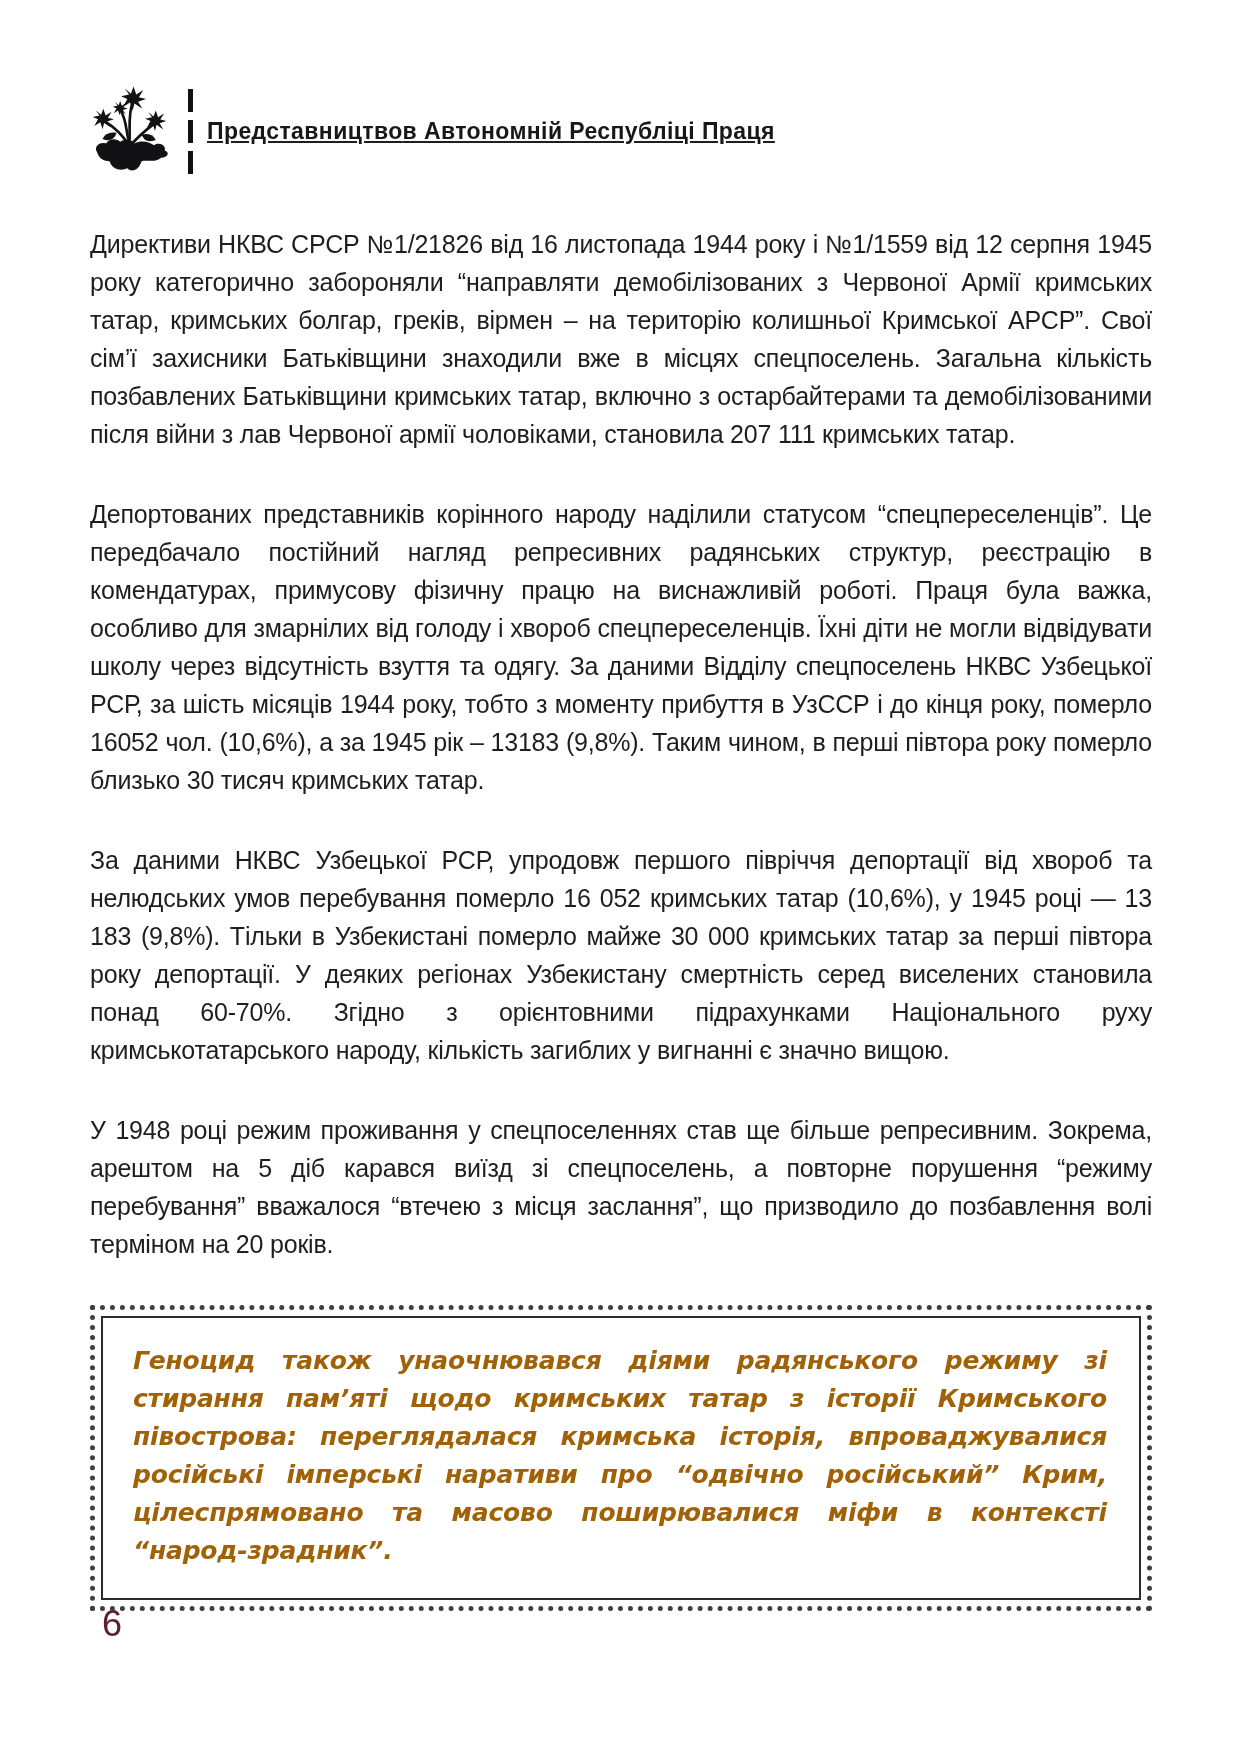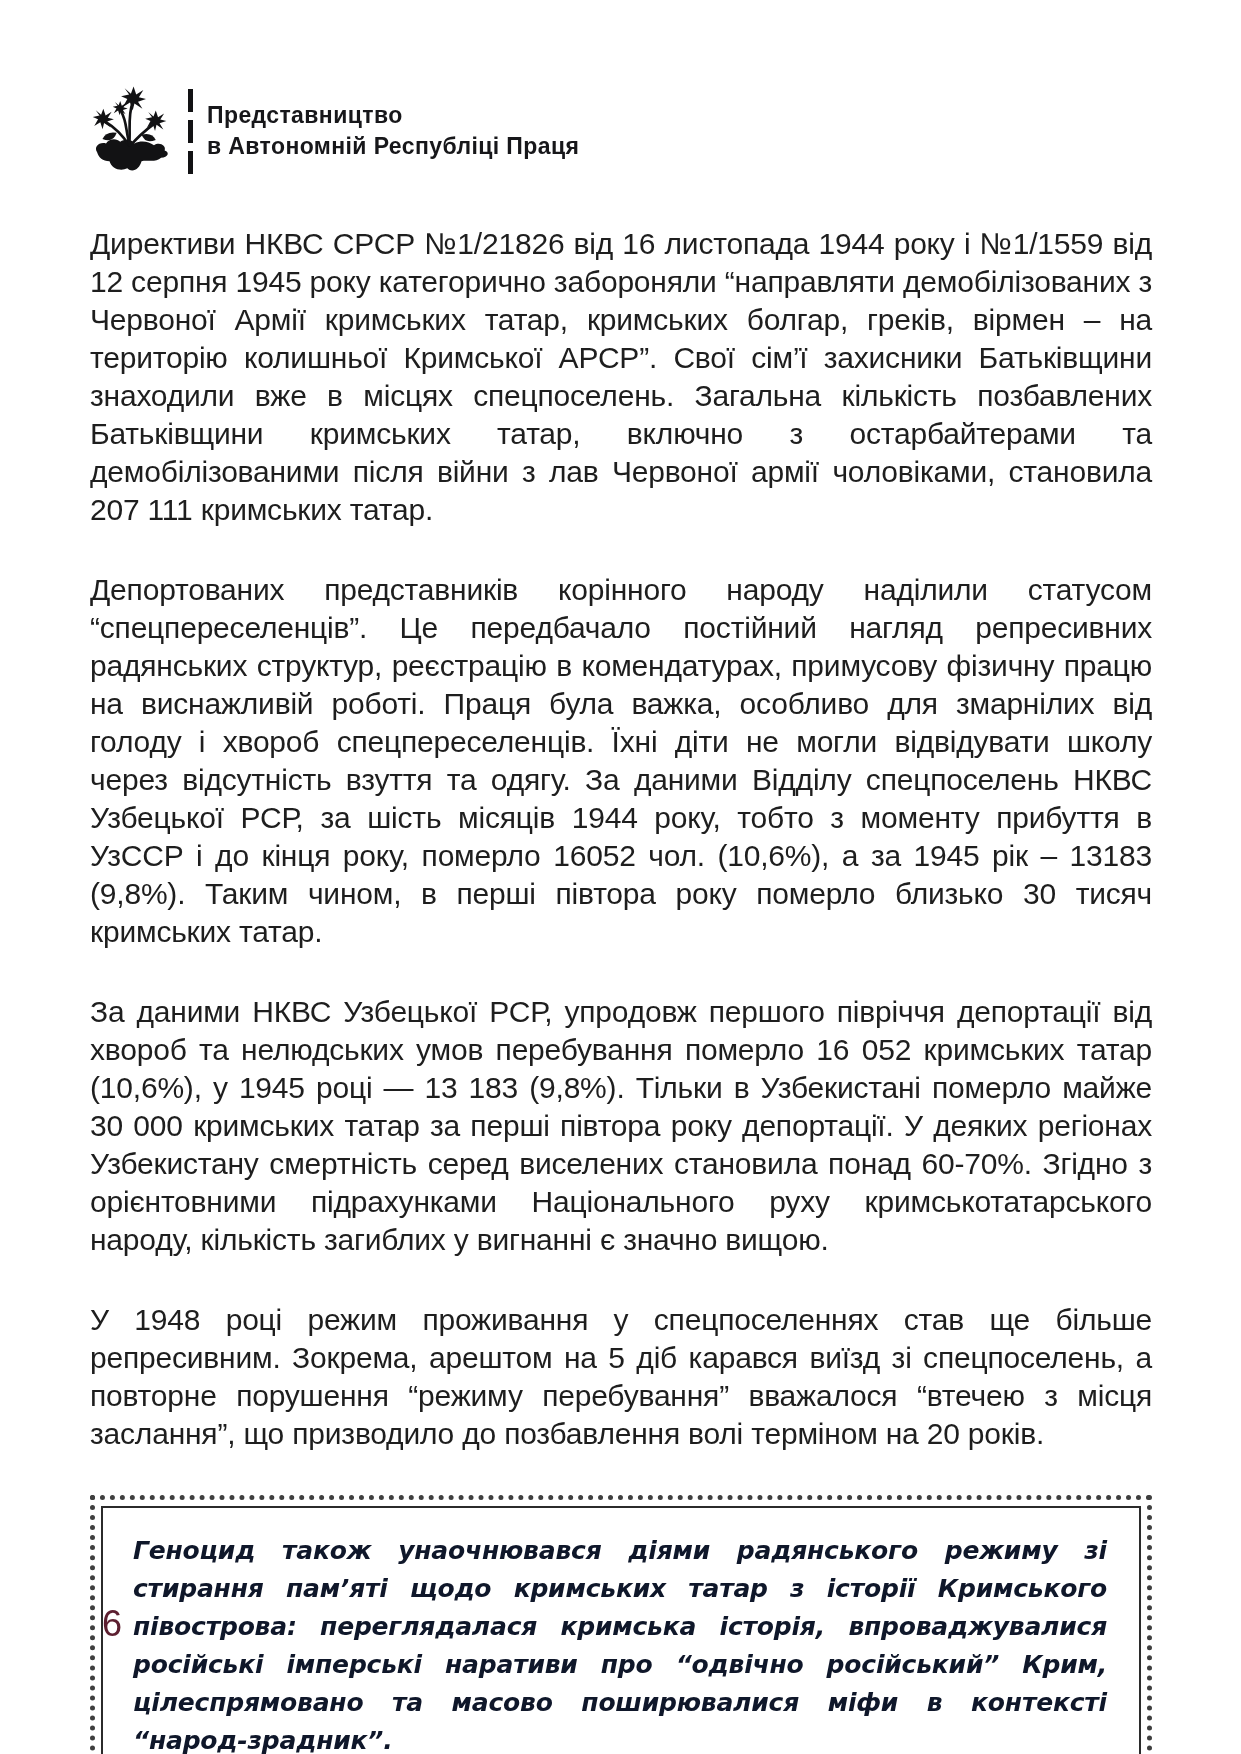--- a/index.html
+++ b/index.html
@@ -34,32 +34,32 @@
     gap: 8px;
     flex: 0 0 auto;
     padding-left: 4px;
   }
   .logo-divider span {
     display: block;
     width: 5px;
     height: 23px;
     background: #121214;
   }
-  .org-block { display: flex; flex-direction: column; justify-content: center; }
+  .org-block { display: flex; flex-direction: row; justify-content: center; text-decoration: underline; }
   .org-line {
     font-size: 23px;
     line-height: 31px;
     font-weight: 700;
     letter-spacing: 0.4px;
     color: #17171a;
     white-space: nowrap;
   }
   
   .body-paragraph {
-    font-size: 30px;
+    font-size: 25px;
     line-height: 38px;
     letter-spacing: -0.2px;
     text-align: justify;
     margin: 0 0 42px 0;
     color: #1e1e1e;
   }
   
   .callout {
     margin-top: 6px;
     border: 5px dotted #3f3f3f;
@@ -70,21 +70,21 @@
     padding: 24px 32px 28px 30px;
   }
   .callout-text {
     font-family: "DejaVu Sans", sans-serif;
     font-size: 25px;
     line-height: 38px;
     font-weight: 700;
     font-style: italic;
     letter-spacing: -0.2px;
     text-align: justify;
-    color: #0f172a;
+    color: #a16207;
     margin: 0;
   }
   
   .page-number {
     position: absolute;
     left: 102px;
     top: 1602px;
     font-size: 36px;
     line-height: 44px;
     font-weight: 400;

